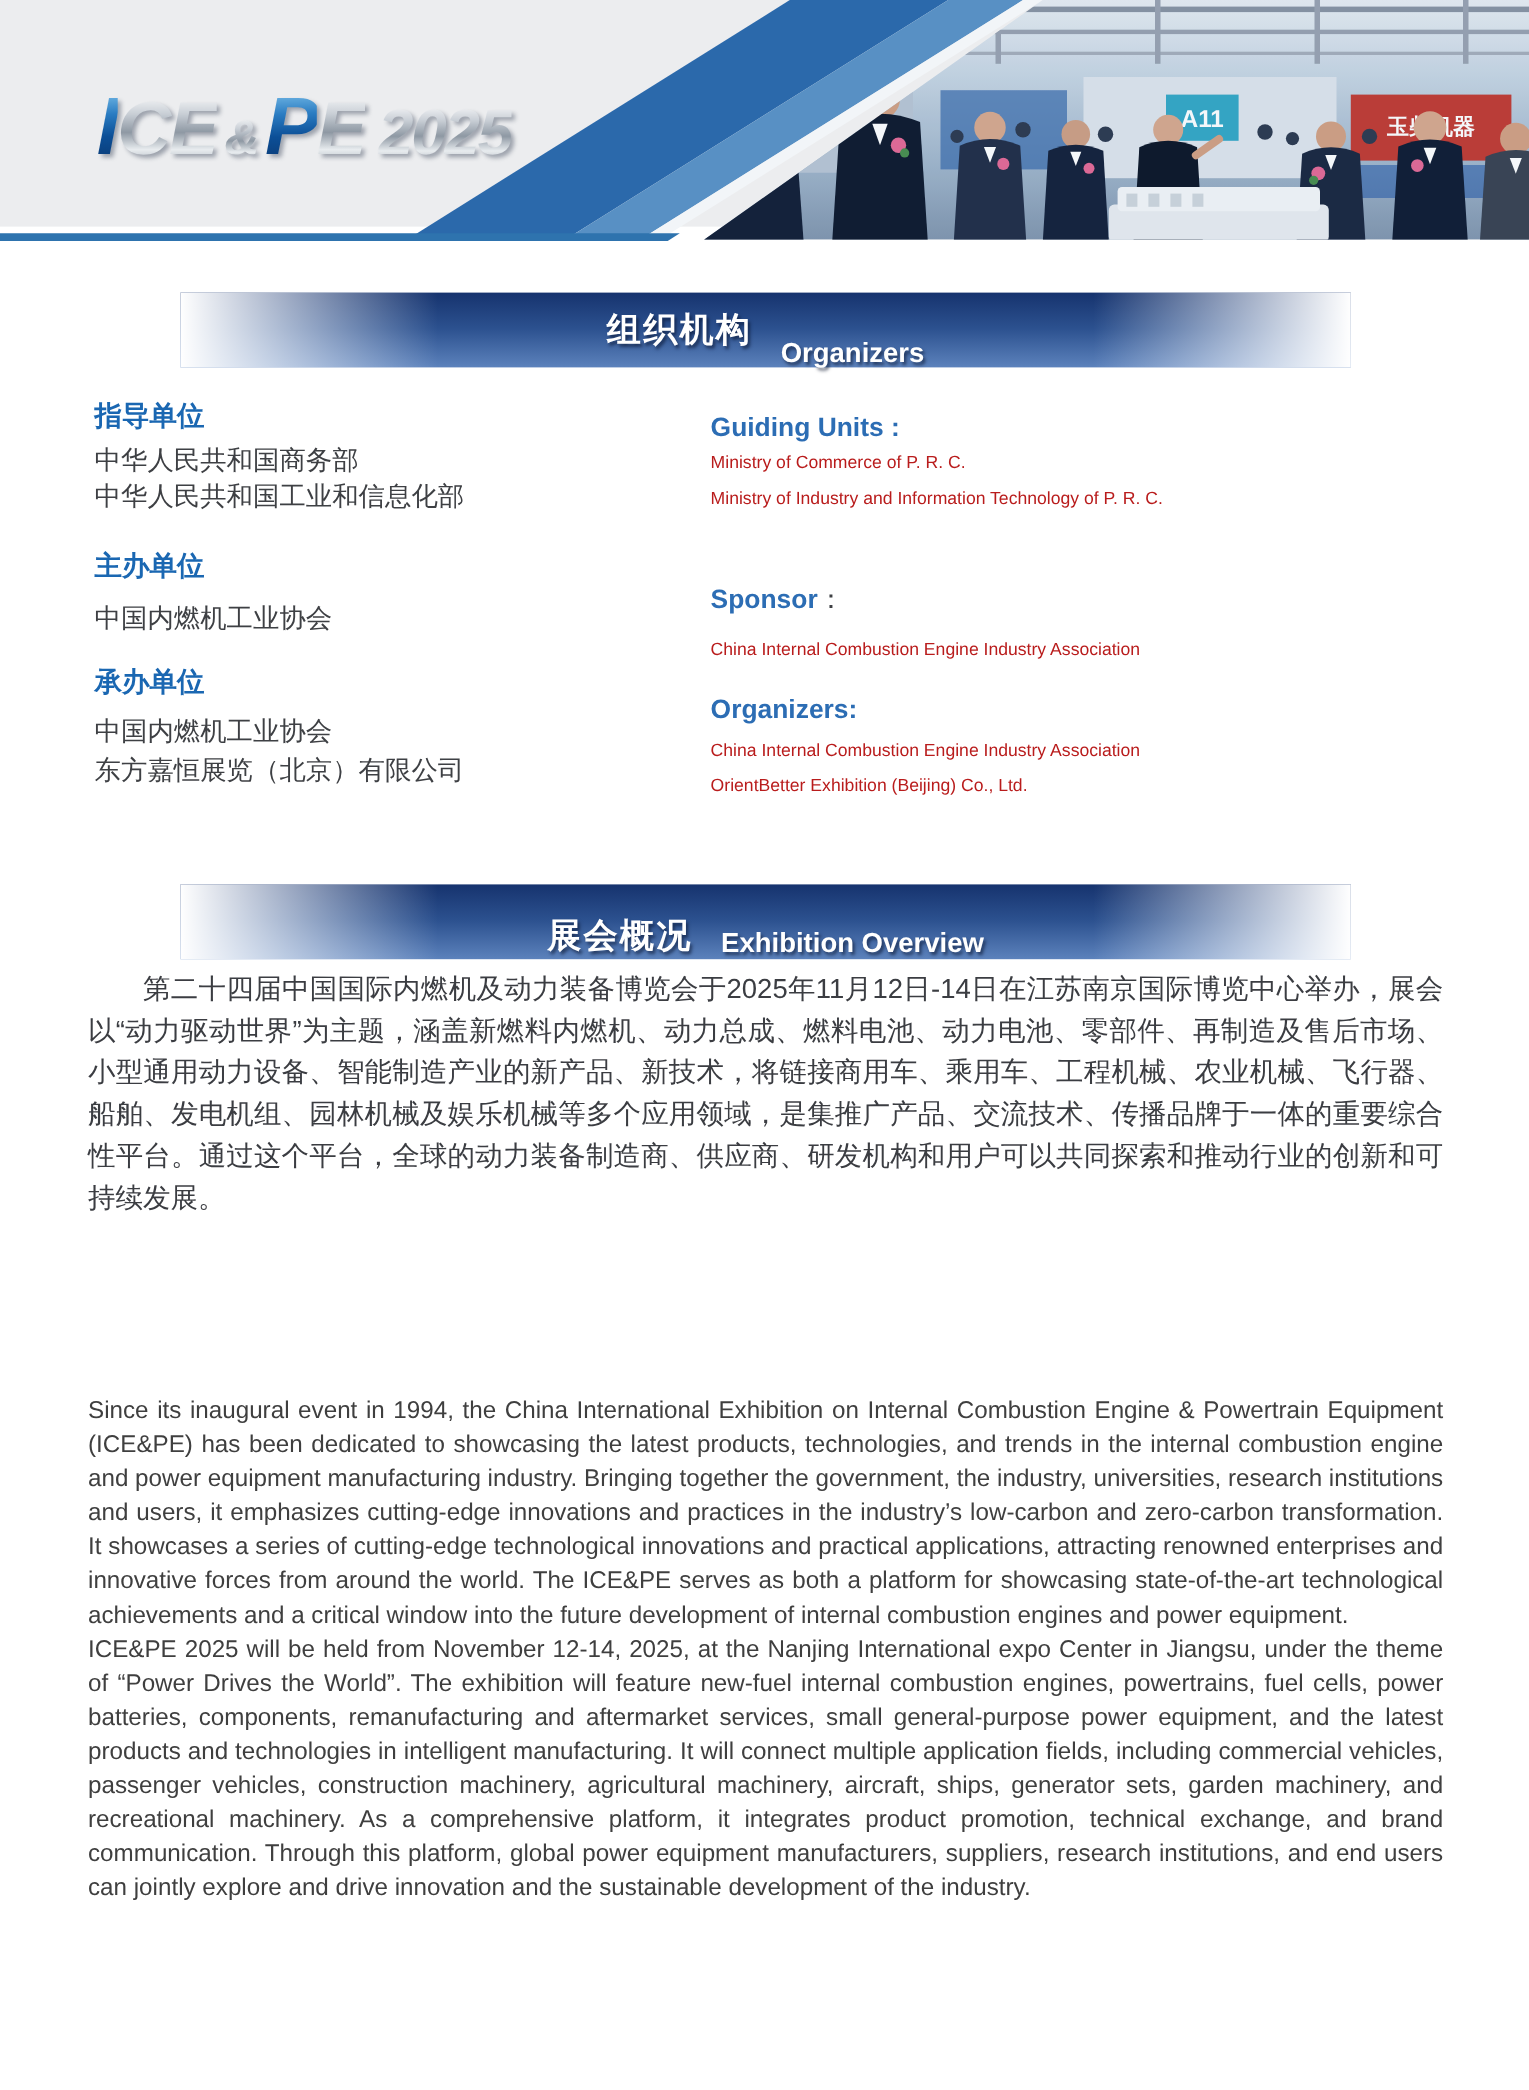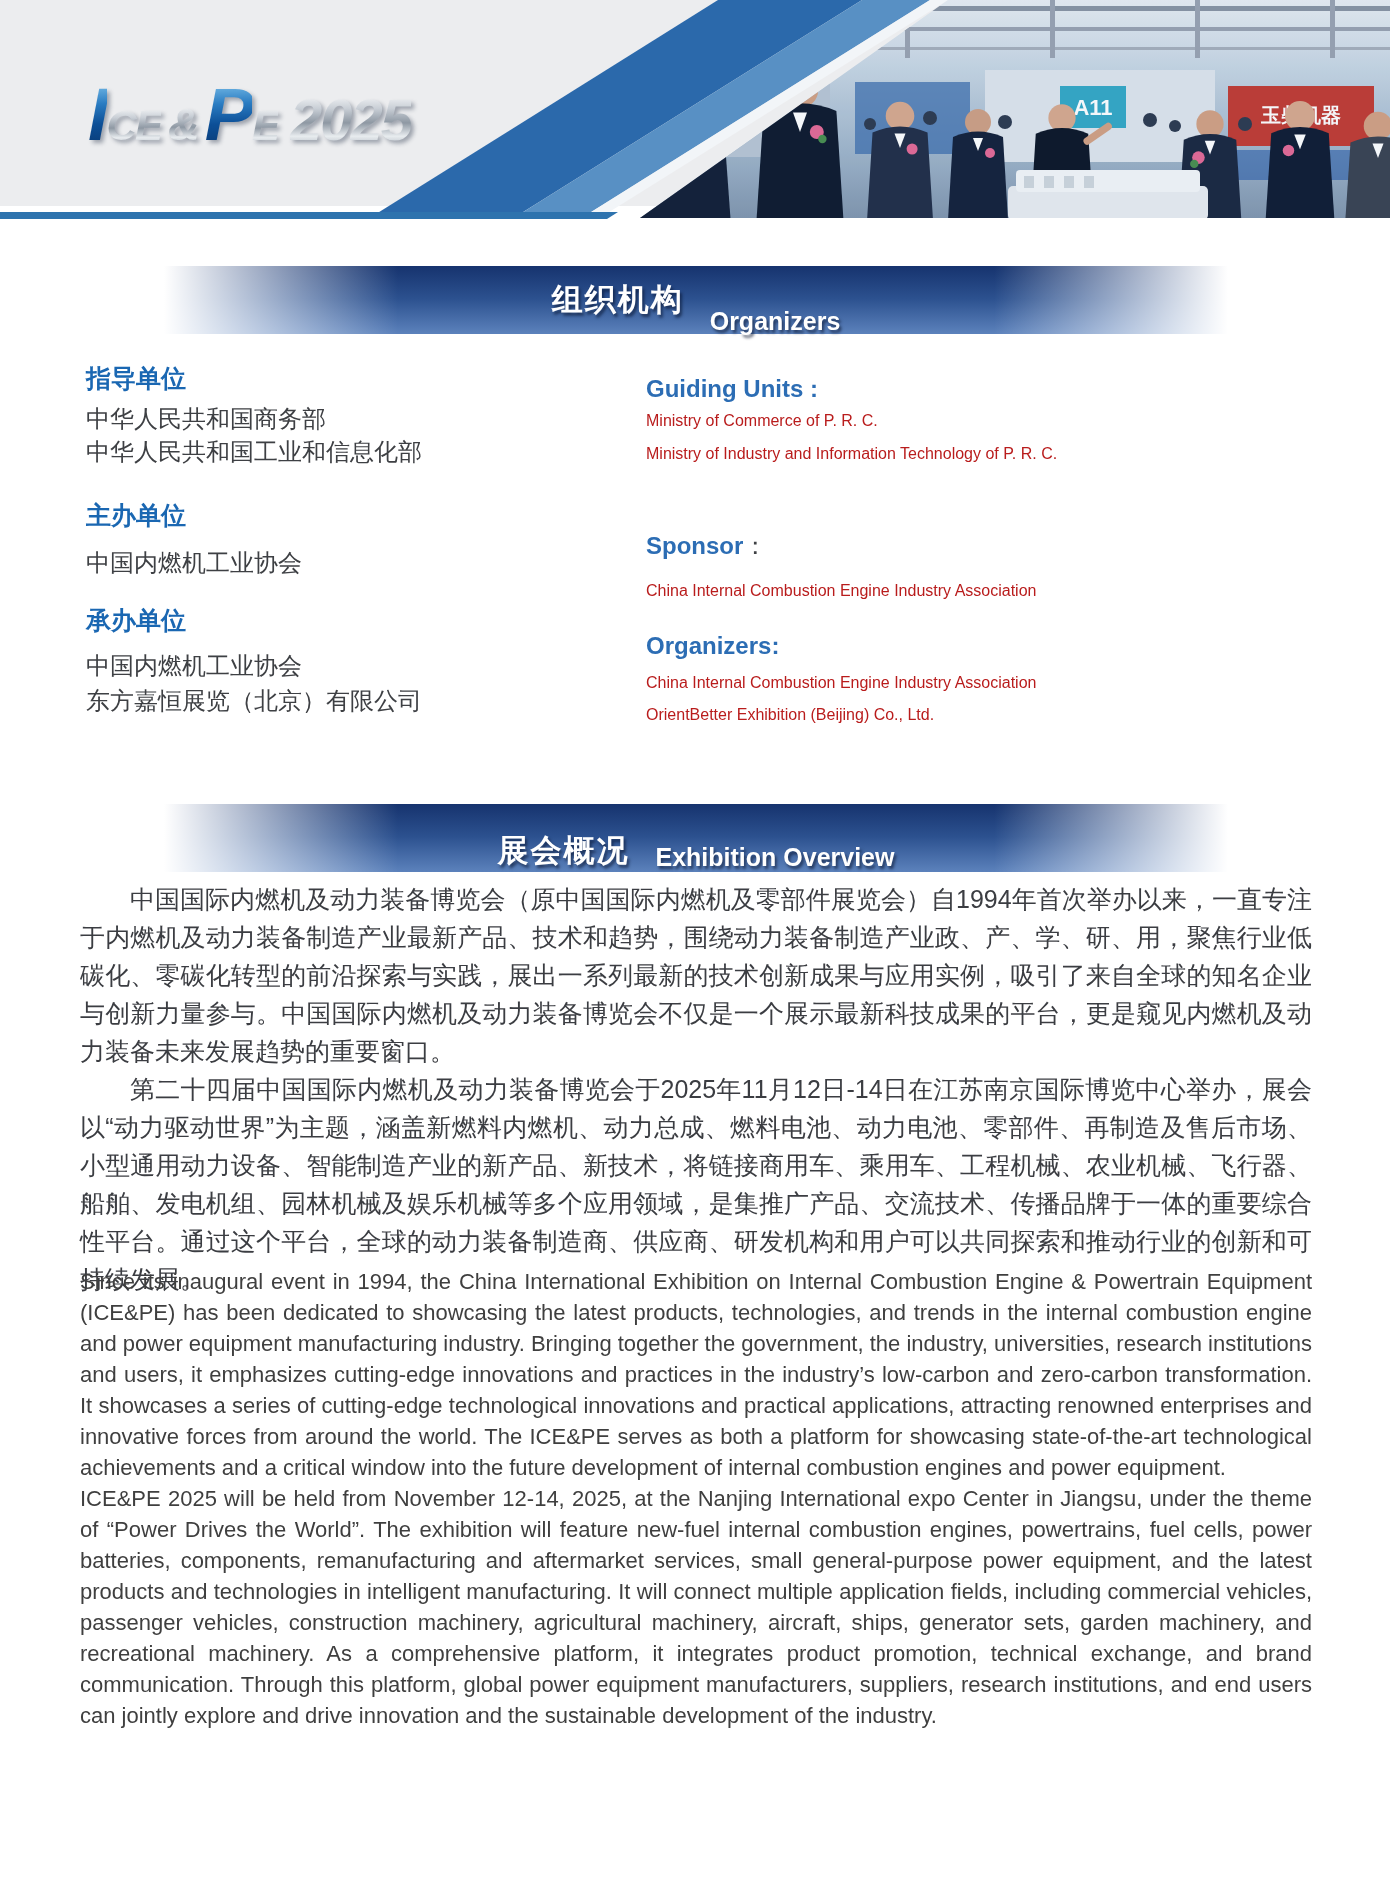--- a/index.html
+++ b/index.html
@@ -12,21 +12,21 @@
   .logo{
     position:absolute;left:88px;top:78px;display:flex;align-items:baseline;
     font-style:italic;font-weight:900;letter-spacing:-2px;
     filter:drop-shadow(3px 3px 2px rgba(60,70,90,.45));
     white-space:nowrap;
   }
   .lg{display:inline-block;-webkit-background-clip:text;background-clip:text;color:transparent;line-height:1;}
   .lg-blue{background-image:linear-gradient(178deg,#7cc0ea 5%,#2a7cc2 35%,#0c4f97 62%,#0a3a74 95%);}
   .lg-silver{background-image:linear-gradient(180deg,#ffffff 0%,#c9cfd6 30%,#8e98a3 55%,#e8ecef 78%,#a8b1ba 100%);}
   .sz-big{font-size:74px;}
-  .sz-mid{font-size:42px;text-decoration:underline;}
+  .sz-mid{font-size:68px;text-decoration:underline;}
   .sz-amp{font-size:44px;margin:0 7px;}
   .sz-year{font-size:58px;margin-left:12px;}
   
   .banner{
     position:absolute;left:164px;width:1064px;height:68px;
     display:flex;align-items:center;justify-content:center;gap:26px;
     background:
       linear-gradient(90deg,#ffffff 0%,rgba(255,255,255,0) 22%,rgba(255,255,255,0) 78%,#ffffff 100%),
       linear-gradient(180deg,#16336e 0%,#2c518f 48%,#5c82bc 100%);
   }
@@ -206,21 +206,20 @@
   <div class="line en-h" style="left:646px;top:632px;">Organizers:</div>
   <div class="line en-t" style="left:646px;top:674px;">China Internal Combustion Engine Industry Association</div>
   <div class="line en-t" style="left:646px;top:706px;text-align:center;">OrientBetter Exhibition (Beijing) Co., Ltd.</div>
 
   <div class="banner" style="top:804px;align-items:flex-end;">
     <span class="zh">展会概况</span>
     <span class="en">Exhibition Overview</span>
   </div>
 
   <div class="zh-paras">
-    <p>中国国际内燃机及动力装备博览会（原中国国际内燃机及零部件展览会）自1994年首次举办以来，一直专注于内燃机及动力装备制造产业最新产品、技术和趋势，围绕动力装备制造产业政、产、学、研、用，聚焦行业低碳化、零碳化转型的前沿探索与实践，展出一系列最新的技术创新成果与应用实例，吸引了来自全球的知名企业与创新力量参与。中国国际内燃机及动力装备博览会不仅是一个展示最新科技成果的平台，更是窥见内燃机及动力装备未来发展趋势的重要窗口。</p>
     <p>第二十四届中国国际内燃机及动力装备博览会于2025年11月12日-14日在江苏南京国际博览中心举办，展会以“动力驱动世界”为主题，涵盖新燃料内燃机、动力总成、燃料电池、动力电池、零部件、再制造及售后市场、小型通用动力设备、智能制造产业的新产品、新技术，将链接商用车、乘用车、工程机械、农业机械、飞行器、船舶、发电机组、园林机械及娱乐机械等多个应用领域，是集推广产品、交流技术、传播品牌于一体的重要综合性平台。通过这个平台，全球的动力装备制造商、供应商、研发机构和用户可以共同探索和推动行业的创新和可持续发展。</p>
   </div>
 
   <div class="en-paras">
     <p>Since its inaugural event in 1994, the China International Exhibition on Internal Combustion Engine &amp; Powertrain Equipment (ICE&amp;PE) has been dedicated to showcasing the latest products, technologies, and trends in the internal combustion engine and power equipment manufacturing industry. Bringing together the government, the industry, universities, research institutions and users, it emphasizes cutting-edge innovations and practices in the industry’s low-carbon and zero-carbon transformation. It showcases a series of cutting-edge technological innovations and practical applications, attracting renowned enterprises and innovative forces from around the world. The ICE&amp;PE serves as both a platform for showcasing state-of-the-art technological achievements and a critical window into the future development of internal combustion engines and power equipment.</p>
     <p>ICE&amp;PE 2025 will be held from November 12-14, 2025, at the Nanjing International expo Center in Jiangsu, under the theme of “Power Drives the World”. The exhibition will feature new-fuel internal combustion engines, powertrains, fuel cells, power batteries, components, remanufacturing and aftermarket services, small general-purpose power equipment, and the latest products and technologies in intelligent manufacturing. It will connect multiple application fields, including commercial vehicles, passenger vehicles, construction machinery, agricultural machinery, aircraft, ships, generator sets, garden machinery, and recreational machinery. As a comprehensive platform, it integrates product promotion, technical exchange, and brand communication. Through this platform, global power equipment manufacturers, suppliers, research institutions, and end users can jointly explore and drive innovation and the sustainable development of the industry.</p>
   </div>
 
 </div>
 

